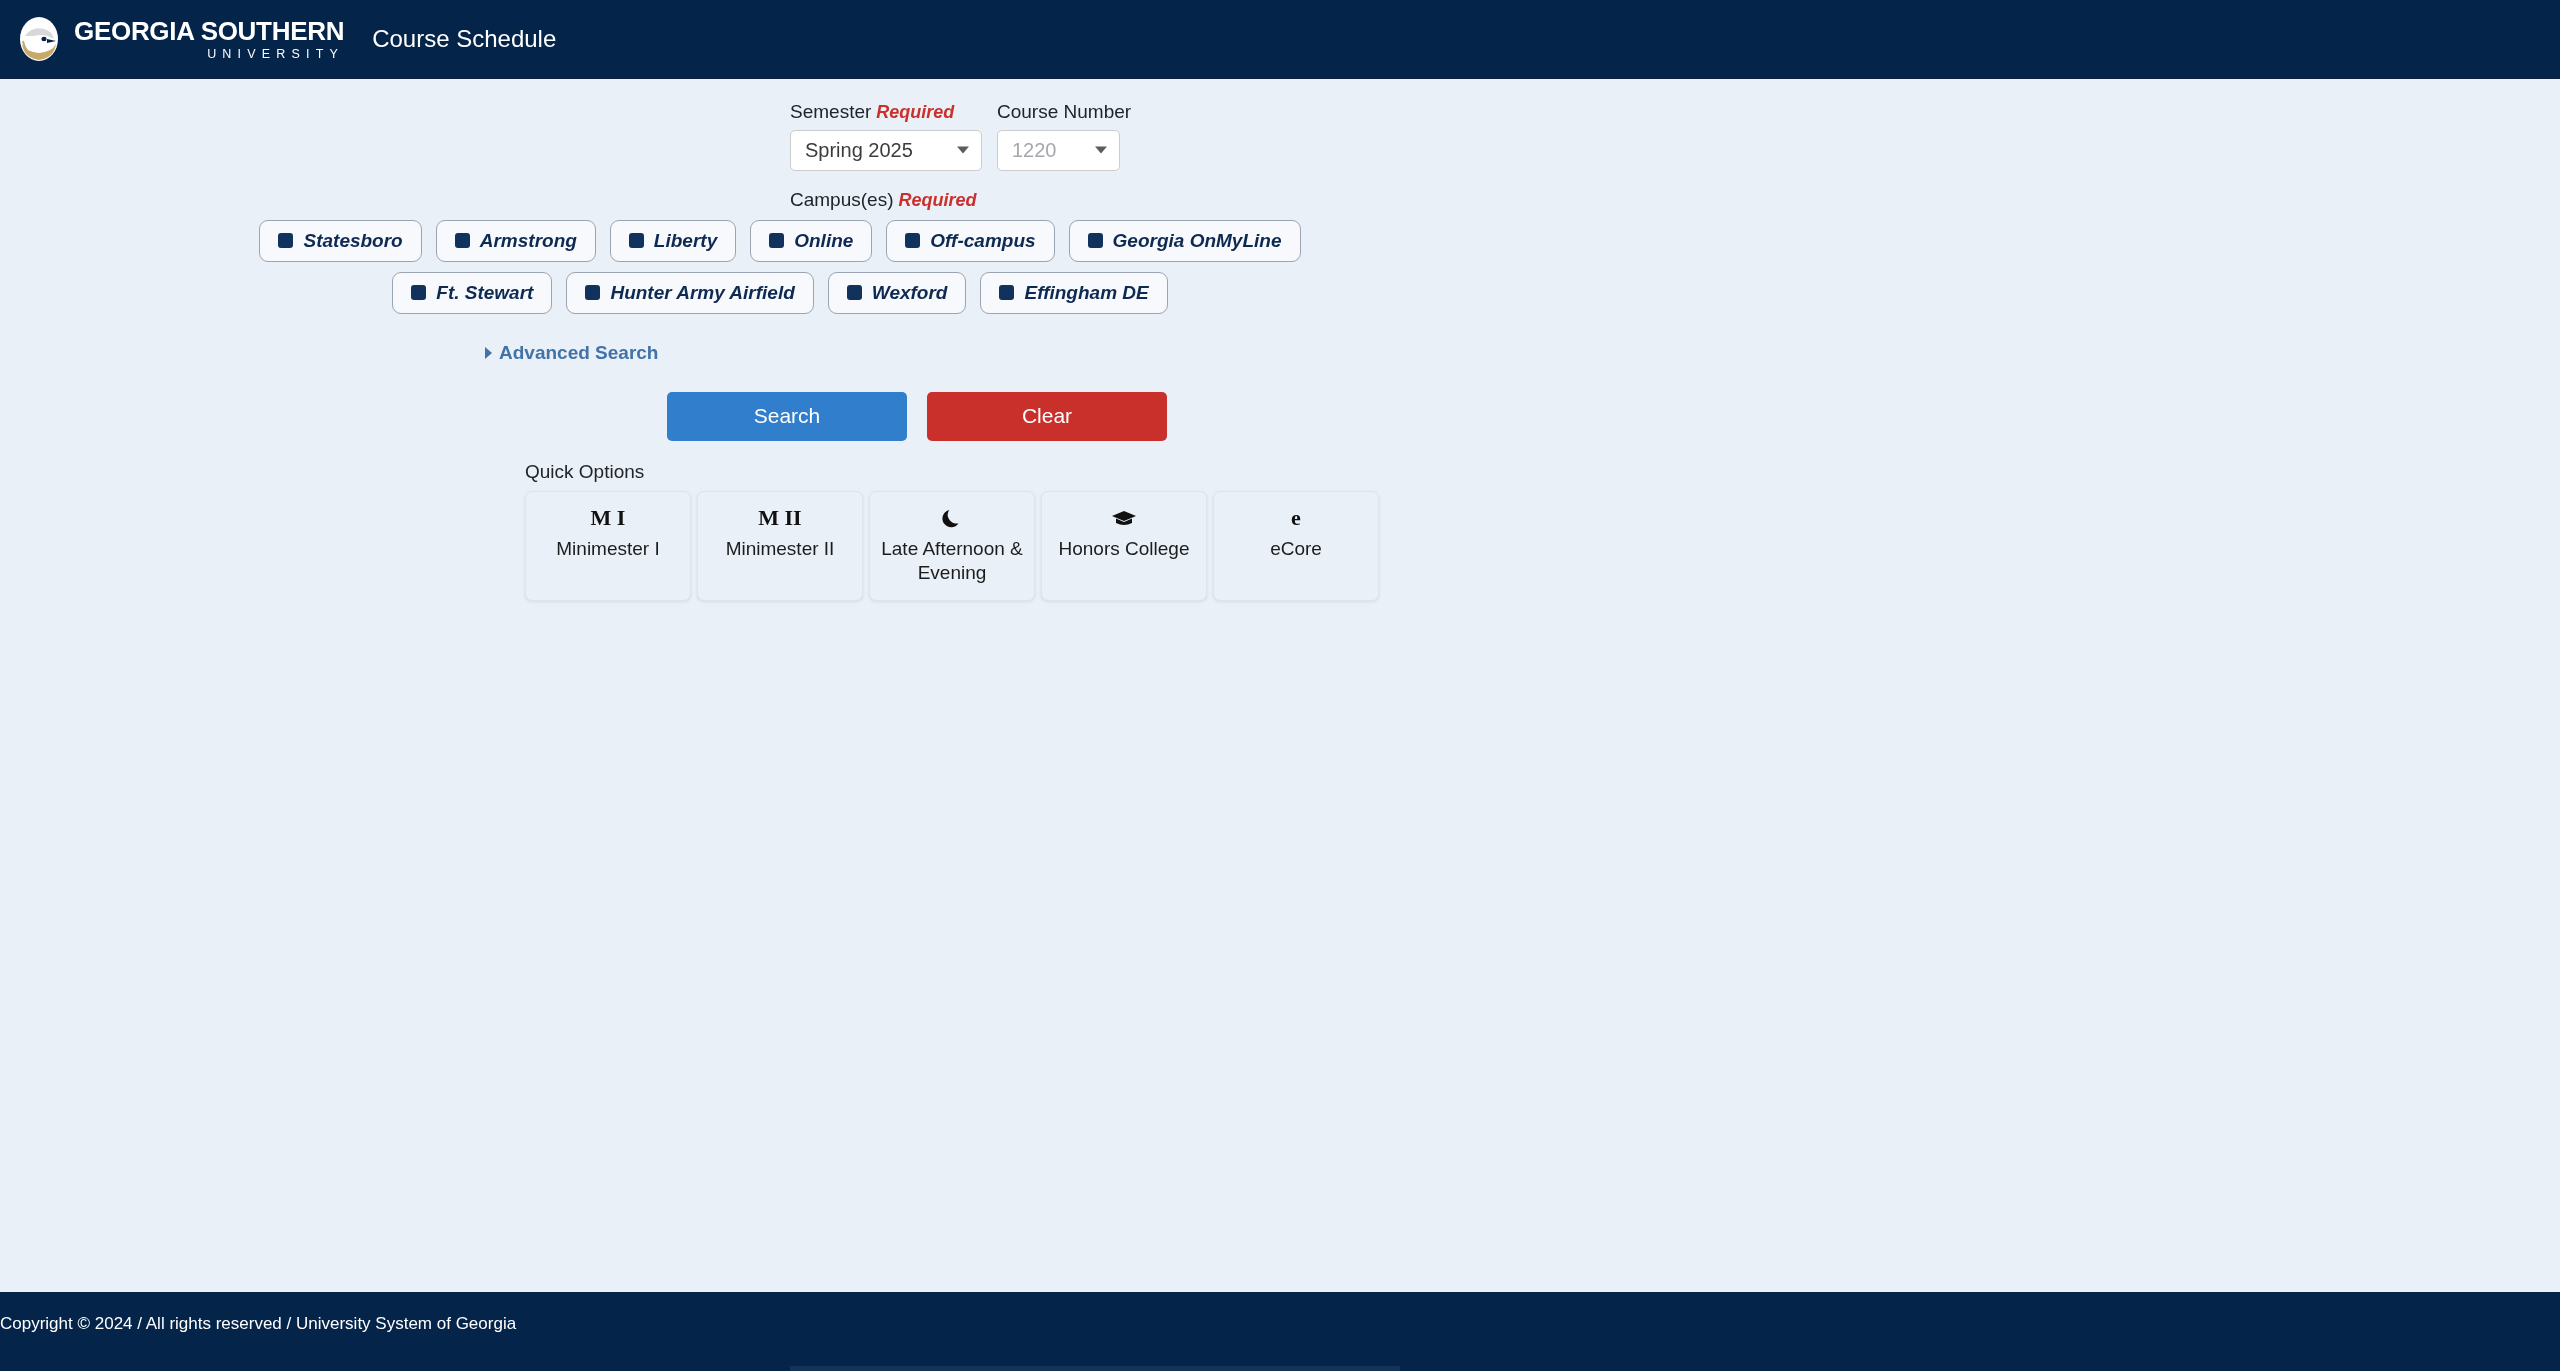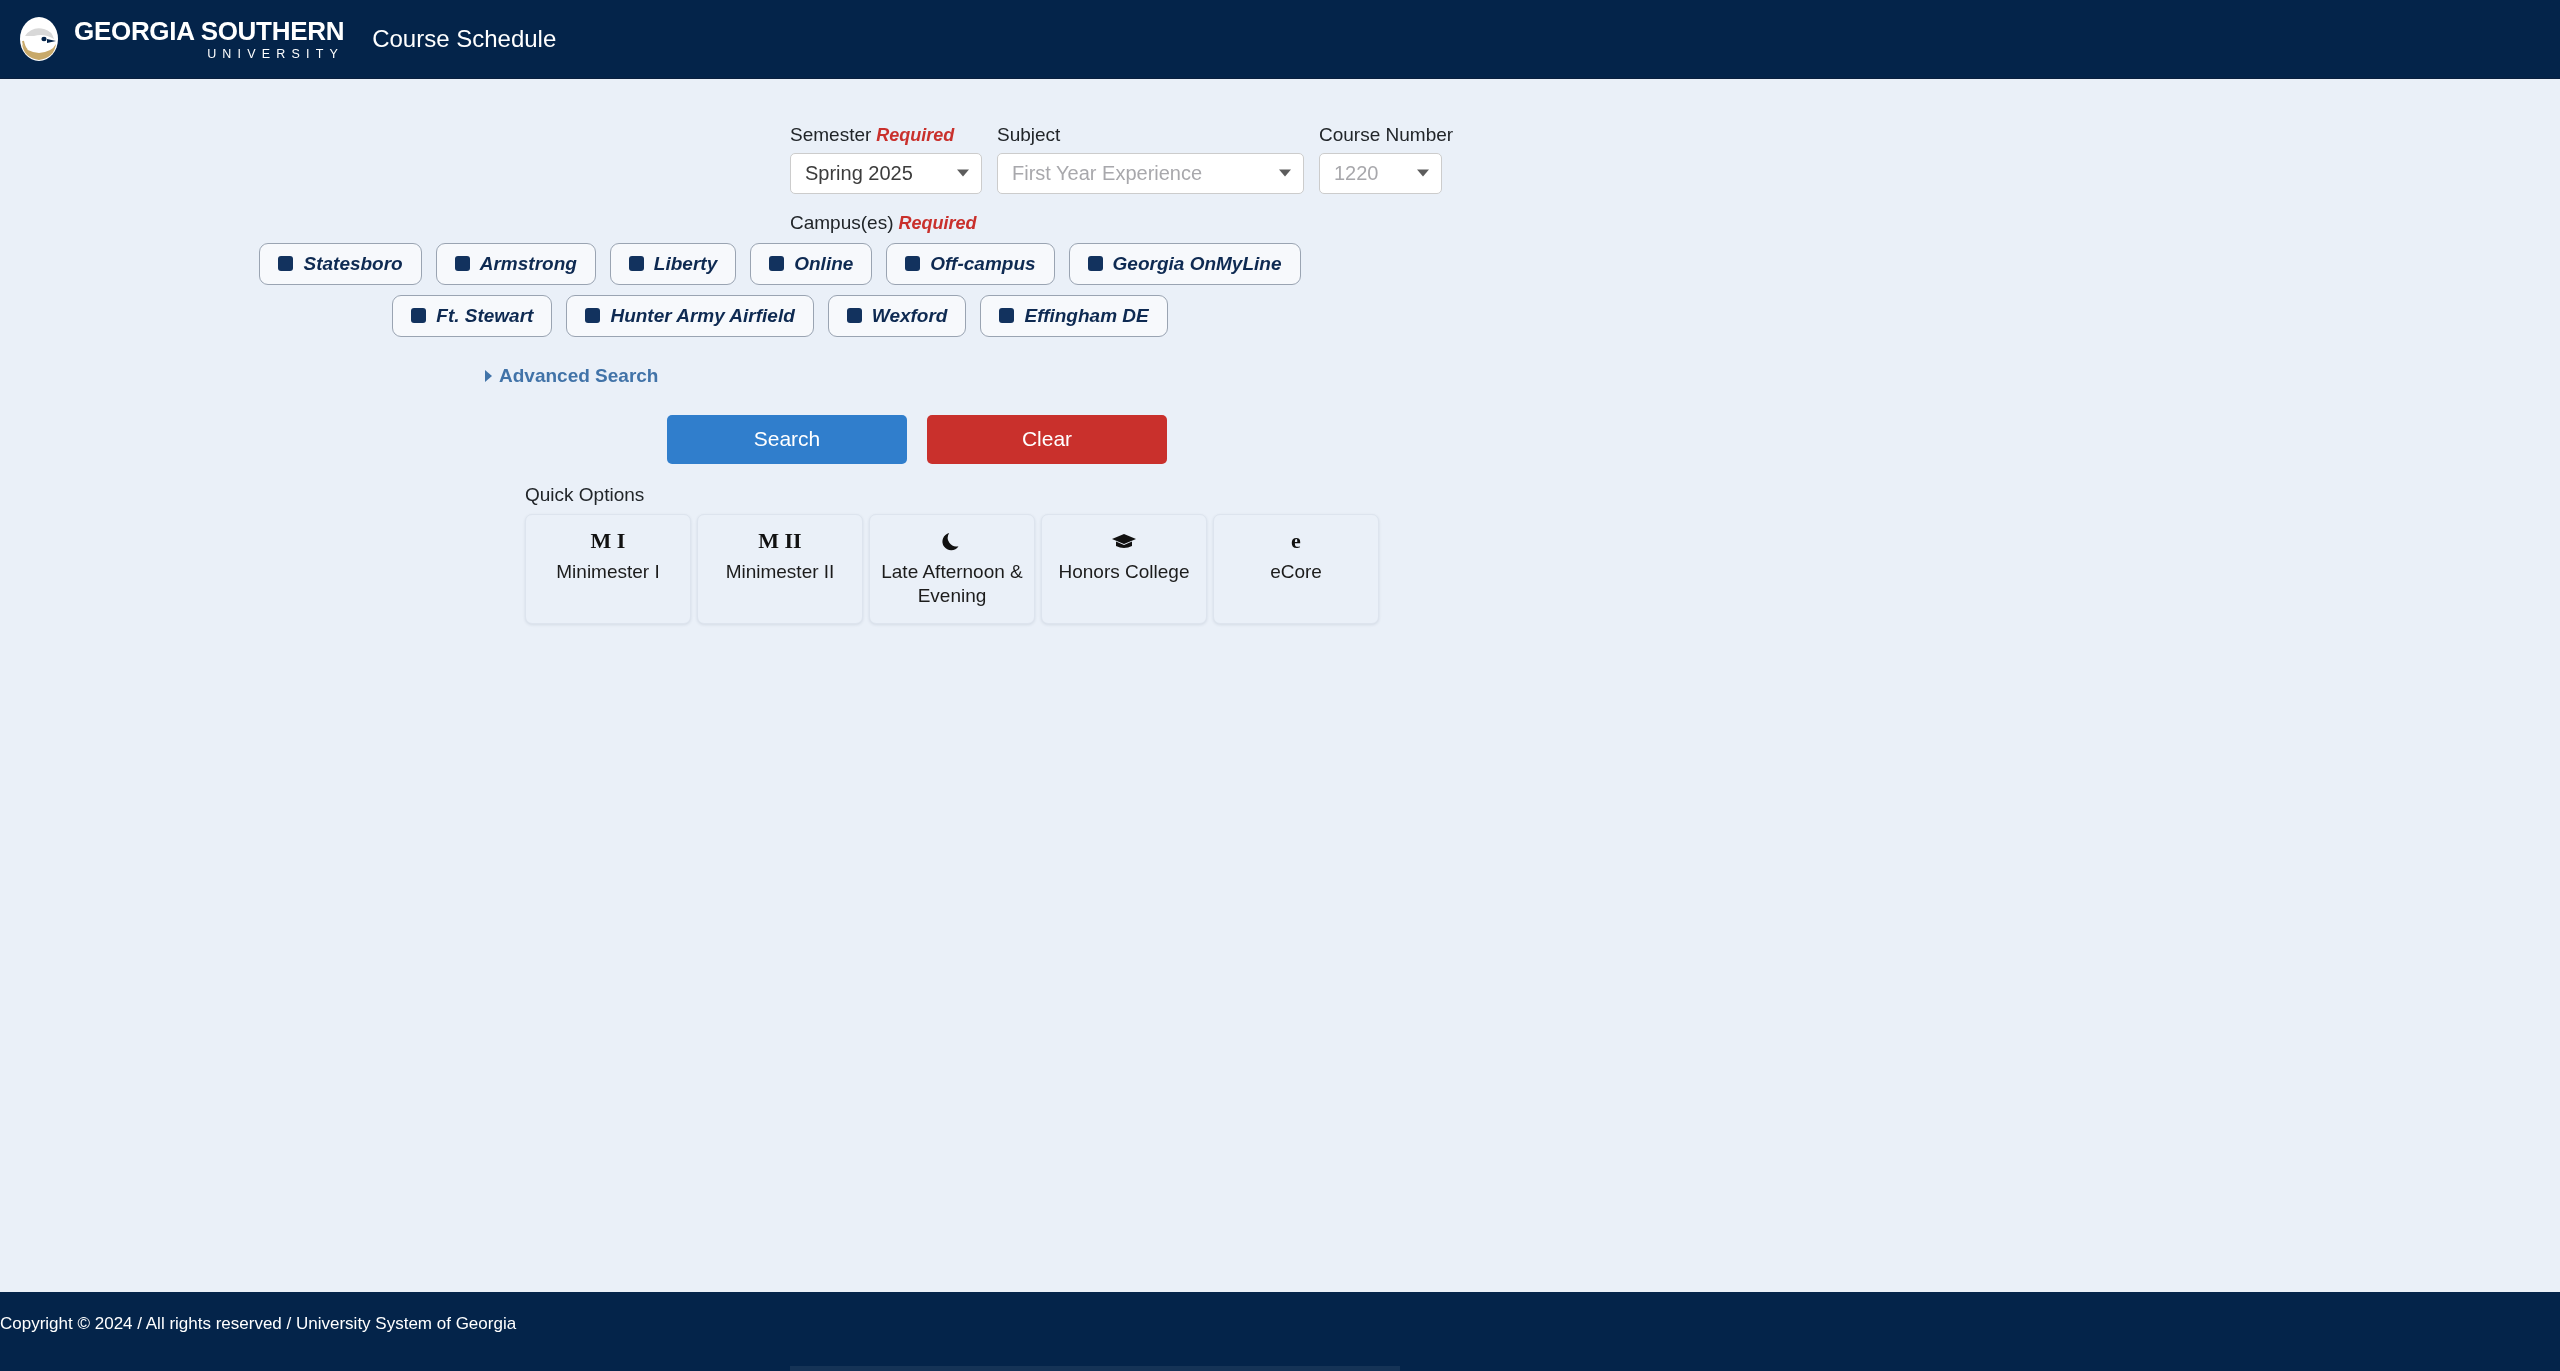--- a/index.html
+++ b/index.html
@@ -83,21 +83,20 @@
     align-items: flex-start;
     gap: 15px;
   }
   .field-group { display: flex; flex-direction: column; }
   .field-label {
     font-size: 19px;
     color: #212529;
     margin-bottom: 7px;
     white-space: nowrap;
     line-height: 1.1;
-    margin-top: 23px;
   }
   .req {
     color: #c9302c;
     font-style: italic;
     font-weight: bold;
     font-size: 18px;
     margin-left: 5px;
   }
   .select-box {
     position: relative;
@@ -311,27 +310,20 @@
       <div class="field-group">
         <div class="field-label">
           <span>Semester</span><span class="req">Required</span>
         </div>
         <div class="select-box w-semester">
           <span class="select-val">Spring 2025</span>
           <span class="caret"></span>
         </div>
       </div>
 
-      <div class="field-group">
-        <div class="field-label">Subject</div>
-        <div class="select-box w-subject">
-          <span class="select-ph">First Year Experience</span>
-          <span class="caret"></span>
-        </div>
-      </div>
 
       <div class="field-group">
         <div class="field-label">Course Number</div>
         <div class="select-box w-course">
           <span class="select-ph">1220</span>
           <span class="caret"></span>
         </div>
       </div>
 
     </div>

